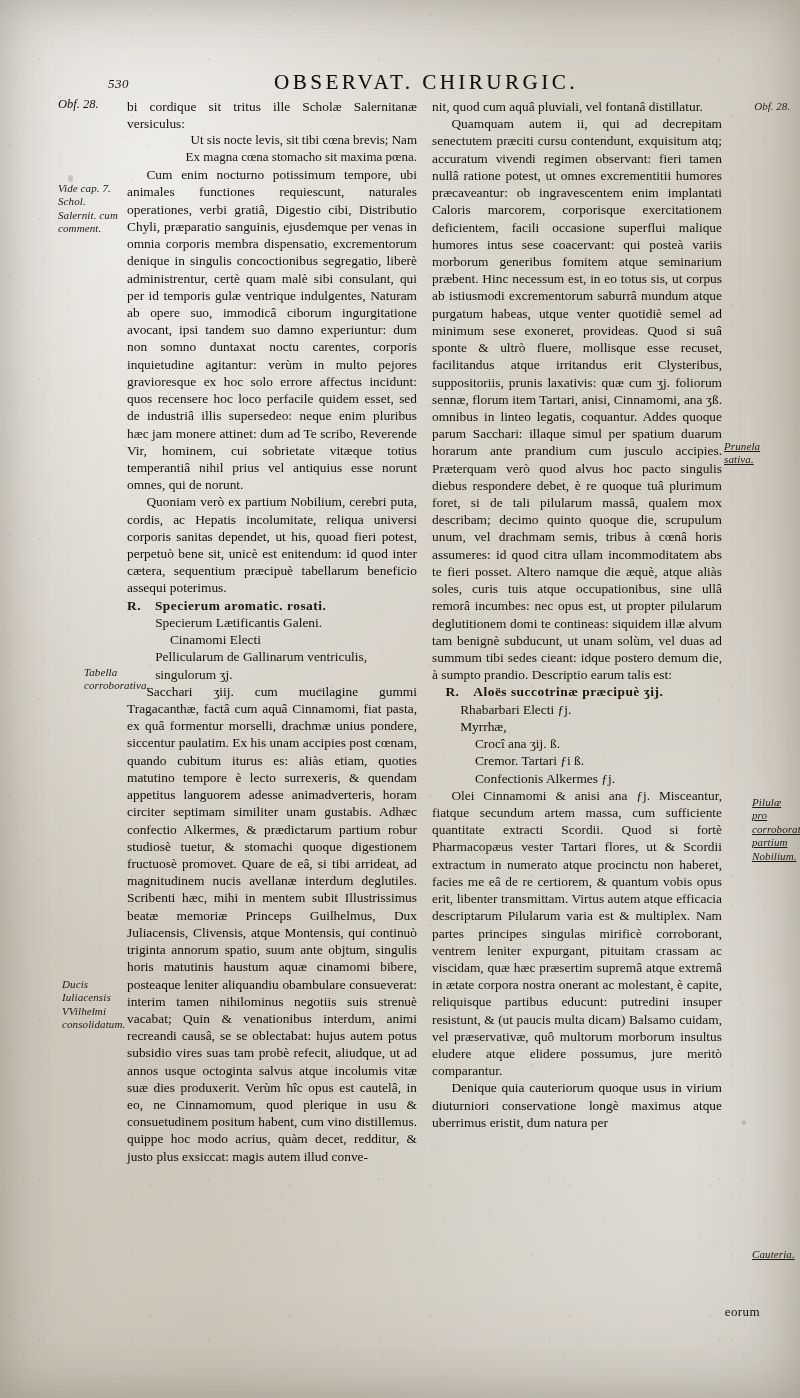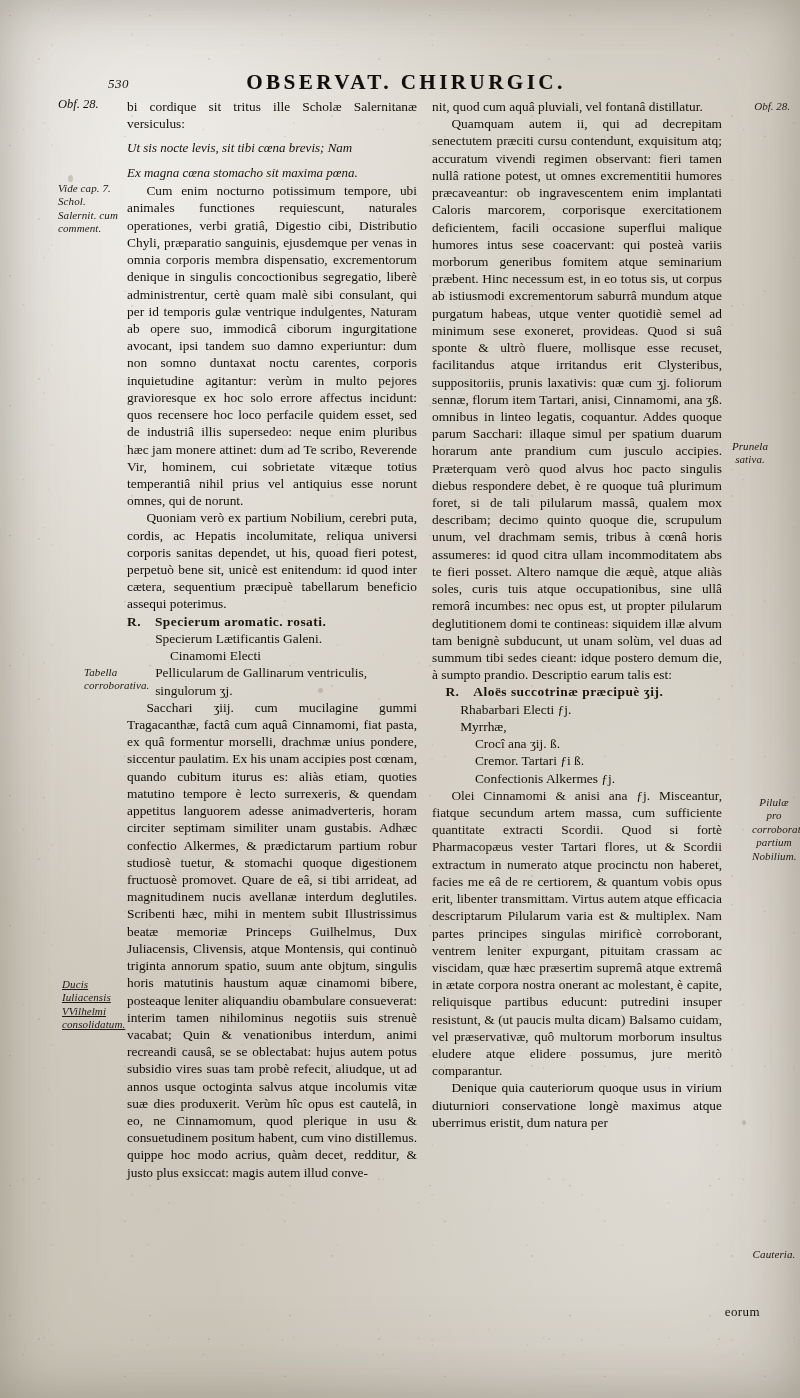--- a/index.html
+++ b/index.html
@@ -54,42 +54,42 @@
   .content {
     position: absolute;
     inset: 0;
     z-index: 3;
   }
 
   
   .running-head {
     position: absolute;
     top: 70px;
-    left: 176px;
+    left: 196px;
     width: 460px;
     text-align: center;
     font-size: 21px;
     letter-spacing: 3.5px;
     font-variant: small-caps;
-    font-weight: 700;
+    font-weight: 400;
     color: #120f0c;
     text-shadow: 0.5px 0.4px 0 rgba(0,0,0,0.25);
   }
 
   
   .margin-note {
     position: absolute;
     font-style: italic;
     font-size: 11px;
     line-height: 1.22;
     color: #1d1913;
     letter-spacing: 0.1px;
   }
   .margin-note.left { text-align: left; width: 64px; }
-  .margin-note.right { text-align: center; width: 52px; }
+  .margin-note.right { text-align: left; width: 52px; text-decoration: underline; }
 
   .folio-left {
     position: absolute;
     left: 108px;
     top: 76px;
     font-size: 13px;
     font-style: italic;
     letter-spacing: 0.5px;
   }
   .sig-obs-left {
@@ -122,26 +122,24 @@
   }
   .col.left { left: 127px; }
   .col.right { left: 432px; }
 
   .col p {
     margin: 0;
     text-indent: 1.45em;
   }
   .col p.noindent { text-indent: 0; }
   .col p.verse {
-    text-align: left;
+    text-align: right;
     text-indent: 0;
-    font-style: italic;
     font-size: 13px;
     line-height: 1.3;
-    margin-top: 8px;
   }
   .col p.recipe {
     text-indent: 0;
     text-align: left;
   }
   .ind1 { padding-left: 1.0em; }
   .ind2 { padding-left: 2.1em; }
   .ind3 { padding-left: 3.2em; }
 
   .rx {
@@ -183,21 +181,21 @@
 
   <div class="content">
 
     <div class="running-head">OBSERVAT. CHIRURGIC.</div>
     <div class="folio-left">530</div>
     <div class="sig-obs-left">Obf. 28.</div>
     <div class="sig-obs-right">Obf. 28.</div>
 
     <div class="margin-note left" style="left:58px; top:182px;">Vide cap. 7. Schol. Salernit. cum comment.</div>
     <div class="margin-note left" style="left:84px; top:666px;">Tabella corroborativa.</div>
-    <div class="margin-note left" style="left:62px; top:978px;text-decoration:underline;">Ducis Iuliacensis VVilhelmi consolidatum.</div>
+    <div class="margin-note left" style="left:62px; top:978px;">Ducis Iuliacensis VVilhelmi consolidatum.</div>
 
     <div class="margin-note right" style="left:724px; top:440px;">Prunela sativa.</div>
     <div class="margin-note right" style="left:752px; top:796px; width:44px;">Pilulæ pro corroboratione partium Nobilium.</div>
     <div class="margin-note right" style="left:752px; top:1248px; width:44px;">Cauteria.</div>
 
     <div class="col left">
       <p class="noindent">bi cordique sit tritus ille Scholæ Salernitanæ versiculus:</p>
       <p class="verse">Ut sis nocte levis, sit tibi cœna brevis; Nam</p>
       <p class="verse">Ex magna cœna stomacho sit maxima pœna.</p>
       <p>Cum enim nocturno potissimum tempore, ubi animales functiones requiescunt, naturales operationes, verbi gratiâ, Digestio cibi, Distributio Chyli, præparatio sanguinis, ejusdemque per venas in omnia corporis membra dispensatio, excrementorum denique in singulis concoctionibus segregatio, liberè administrentur, certè quam malè sibi consulant, qui per id temporis gulæ ventrique indulgentes, Naturam ab opere suo, immodicâ ciborum ingurgitatione avocant, ipsi tandem suo damno experiuntur: dum non somno duntaxat noctu carentes, corporis inquietudine agitantur: verùm in multo pejores gravioresque ex hoc solo errore affectus incidunt: quos recensere hoc loco perfacile quidem esset, sed de industriâ illis supersedeo: neque enim pluribus hæc jam monere attinet: dum ad Te scribo, Reverende Vir, hominem, cui sobrietate vitæque totius temperantiâ nihil prius vel antiquius esse norunt omnes, qui de norunt.</p>

